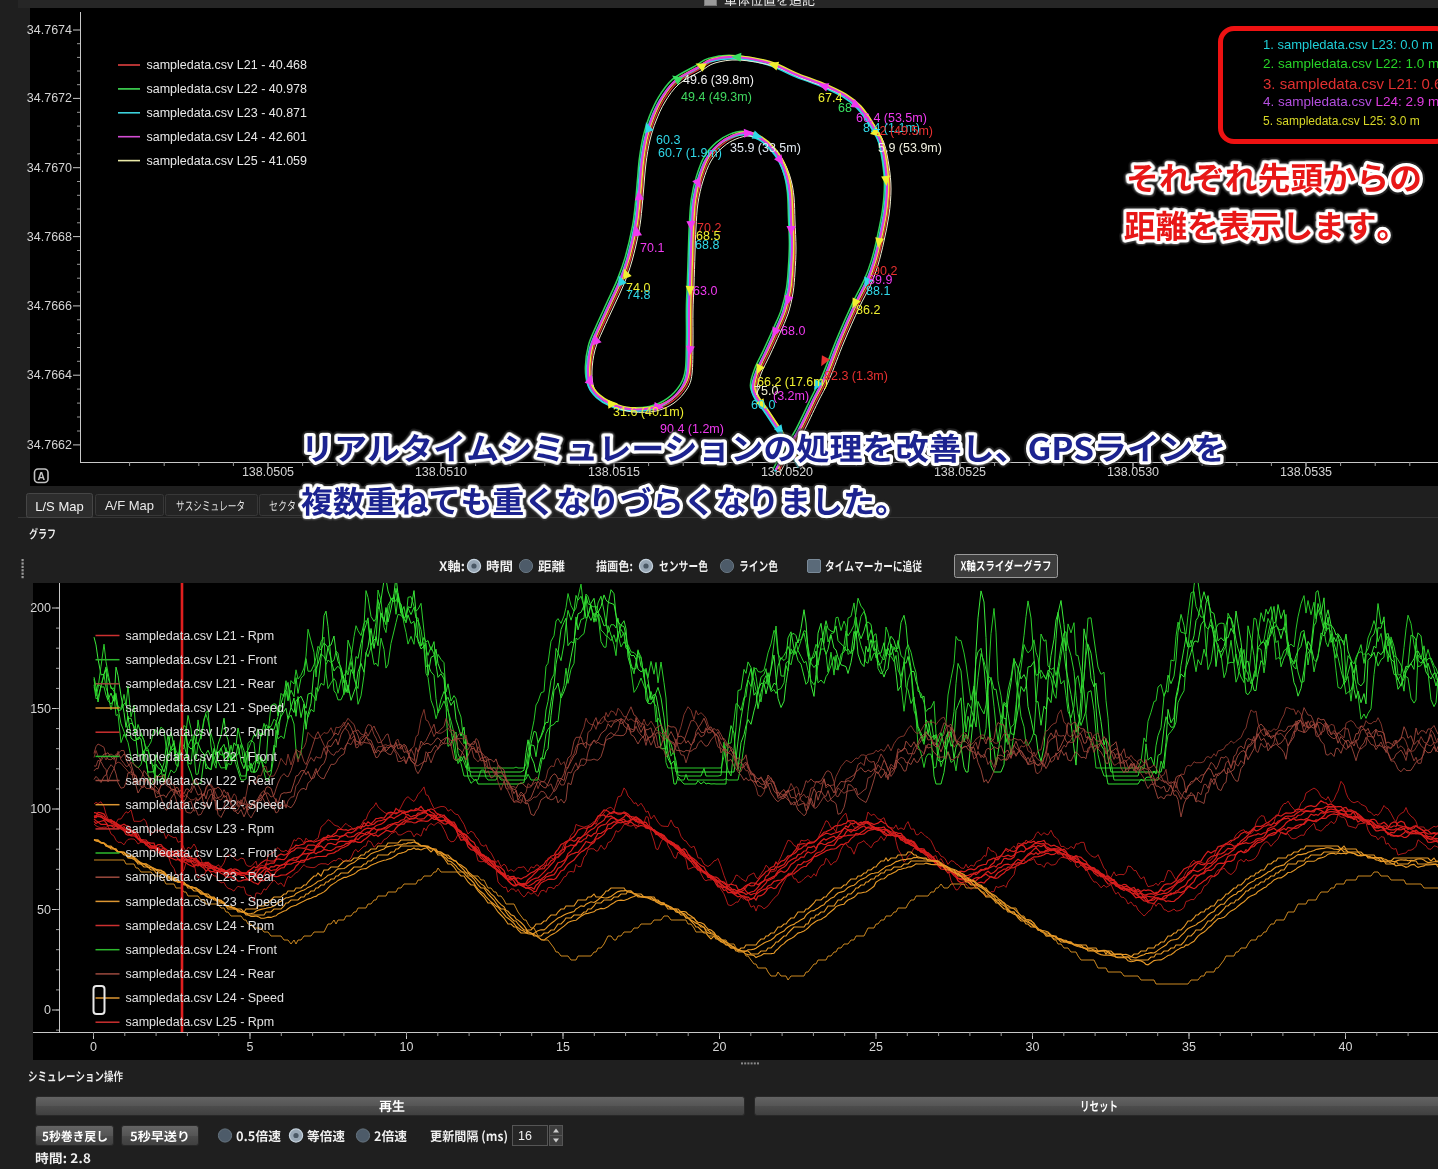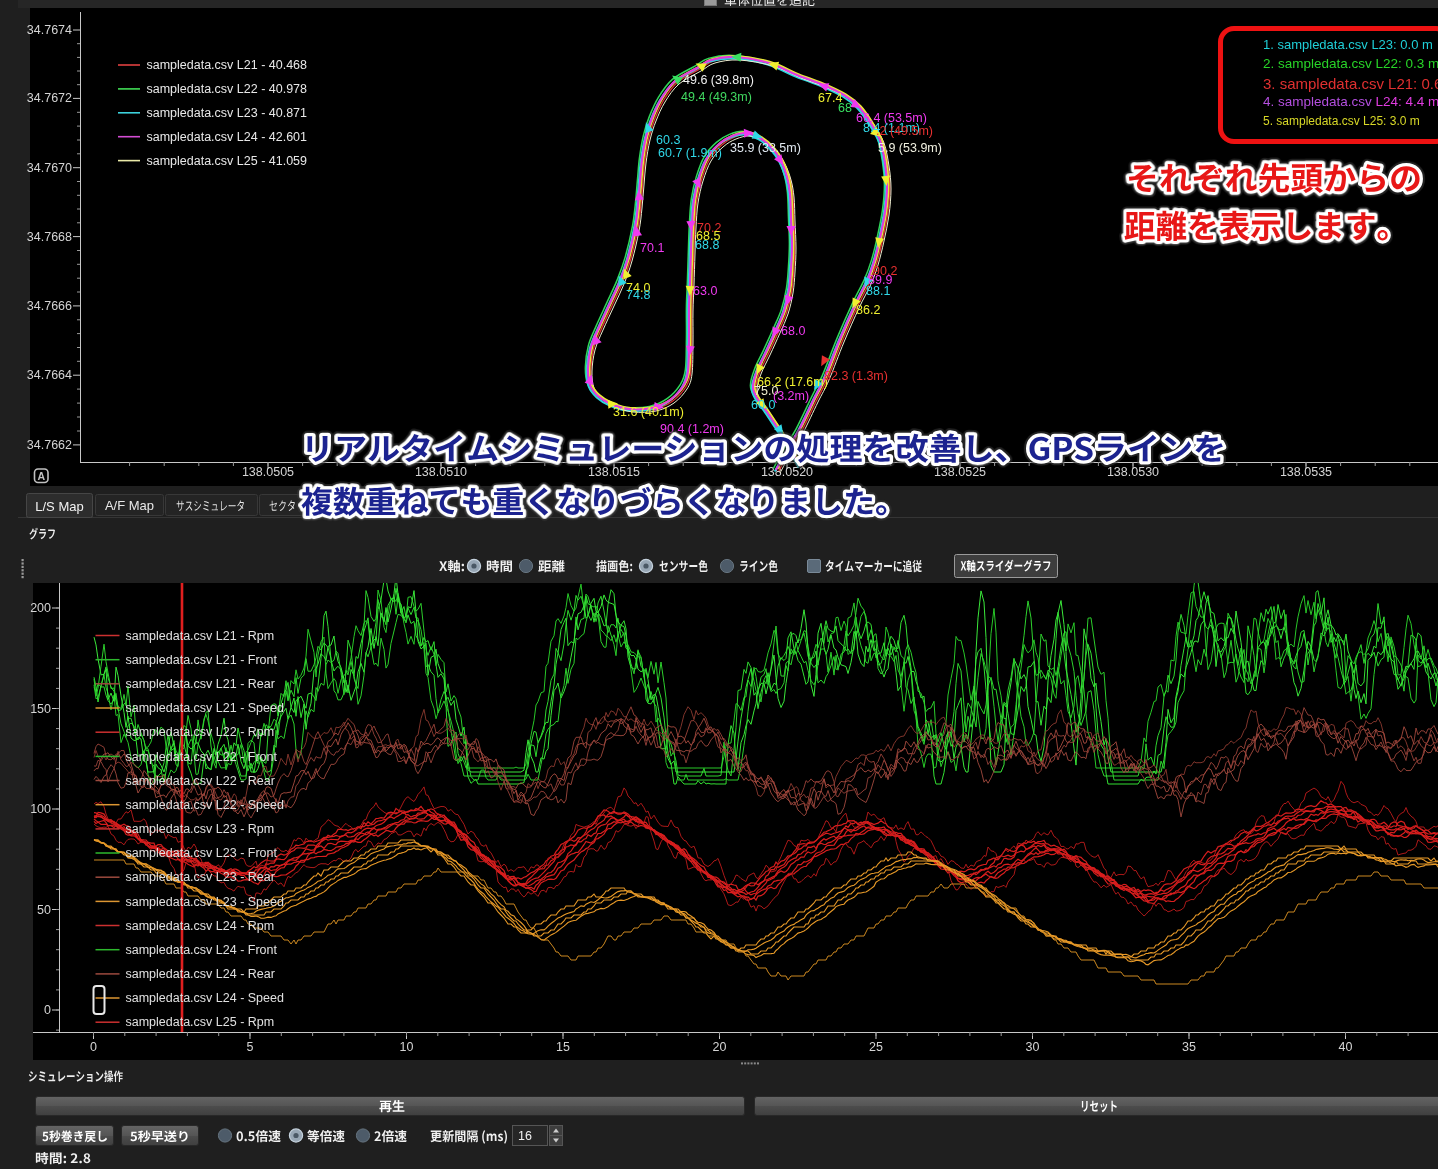--- a/index.html
+++ b/index.html
@@ -311,23 +311,23 @@
       <text x="739" y="386" fill="#f0f030" font-size="12.5">66.2 (17.6m)</text>
       <text x="736" y="395" fill="#f0f0d0" font-size="12.5">75.0</text>
       <text x="755" y="400" fill="#f03af0" font-size="12.5">(3.2m)</text>
       <text x="733" y="409" fill="#30d8e8" font-size="12.5">60.0</text>
       <text x="806" y="380" fill="#e83030" font-size="12.5">82.3 (1.3m)</text>
       <text x="595" y="416" fill="#f0f030" font-size="12.5">31.6 (40.1m)</text>
       <text x="642" y="433" fill="#f03af0" font-size="12.5">90.4 (1.2m)</text>
     </svg>
     <div class="abs" style="left:1200px;top:26px;width:234px;height:118px;border:5px solid #ee1212;border-radius:16px"></div>
     <div class="abs" style="left:1245px;top:37px;font-size:13px;color:#1fcfd8;white-space:nowrap">1. sampledata.csv L23: 0.0 m</div>
-    <div class="abs" style="left:1245px;top:56px;font-size:13.5px;color:#28d428;white-space:nowrap">2. sampledata.csv L22: 0.3 m</div>
+    <div class="abs" style="left:1245px;top:56px;font-size:13.5px;color:#28d428;white-space:nowrap">2. sampledata.csv L22: 1.0 m</div>
     <div class="abs" style="left:1245px;top:75px;font-size:15px;color:#e03030;white-space:nowrap">3. sampledata.csv L21: 0.6 m</div>
-    <div class="abs" style="left:1245px;top:94px;font-size:13.5px;color:#b44fe0;white-space:nowrap">4. sampledata.csv <span style="color:#e03ce0">L24: 4.4 m</span></div>
+    <div class="abs" style="left:1245px;top:94px;font-size:13.5px;color:#b44fe0;white-space:nowrap">4. sampledata.csv <span style="color:#e03ce0">L24: 2.9 m</span></div>
     <div class="abs" style="left:1245px;top:114px;font-size:12px;color:#d8d827;white-space:nowrap">5. sampledata.csv L25: 3.0 m</div>
     <svg class="abs" style="left:0;top:0;pointer-events:none;z-index:50" width="1438" height="560" viewBox="0 0 1438 560">
       <g transform="translate(1108,190) scale(0.03289,-0.03200)" fill="none" stroke="#3a3a3a" stroke-width="328" stroke-linejoin="round" opacity="0.6">
         <use href="#q7" x="0"></use>
         <use href="#q8" x="1000"></use>
         <use href="#q9" x="2000"></use>
         <use href="#q8" x="3000"></use>
         <use href="#q10" x="4000"></use>
         <use href="#q11" x="5000"></use>
         <use href="#q12" x="6000"></use>

